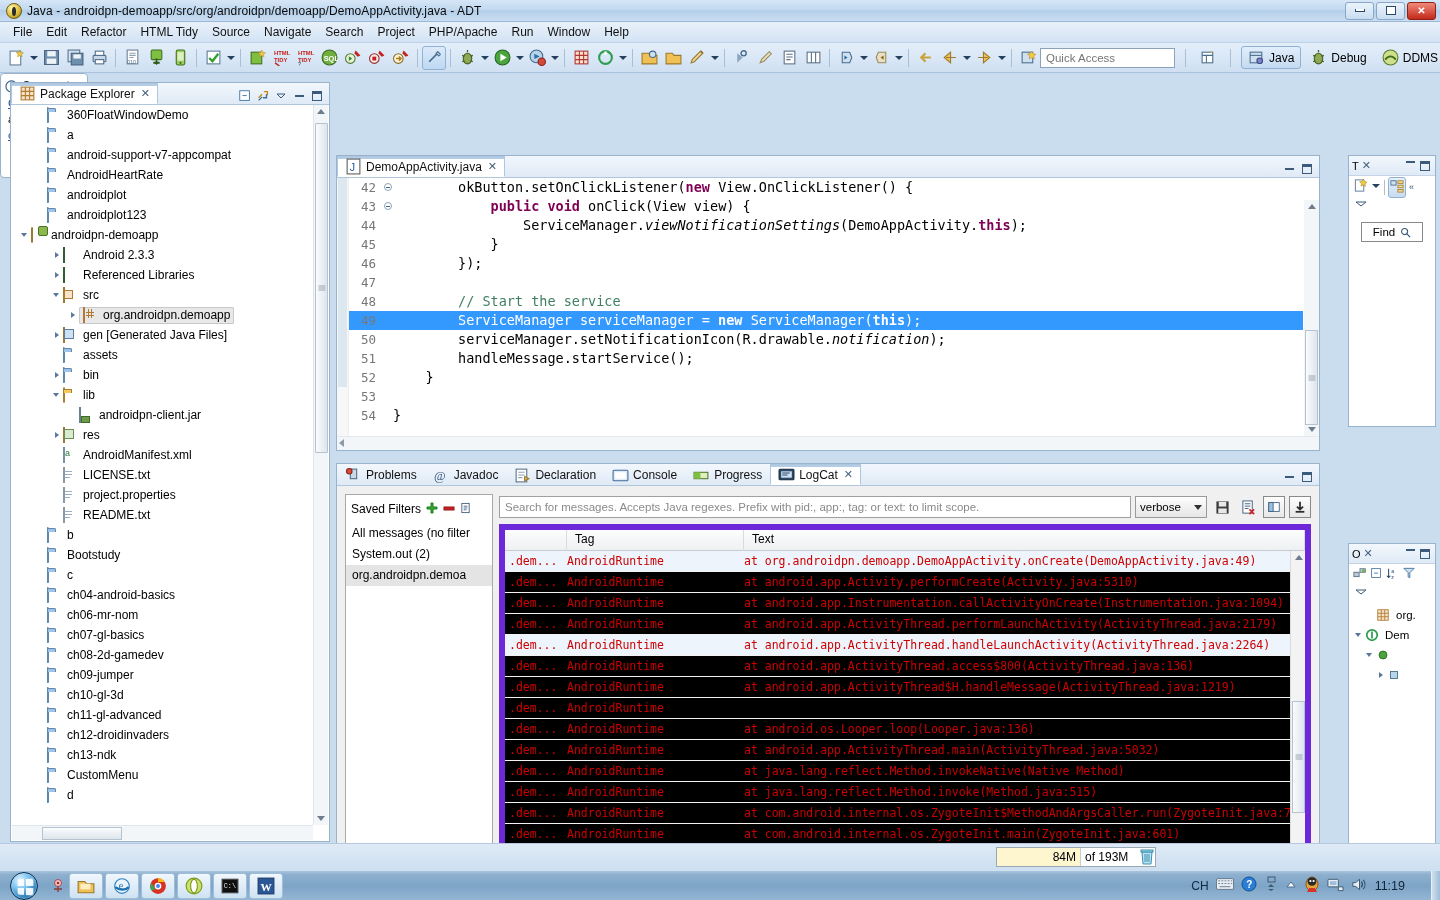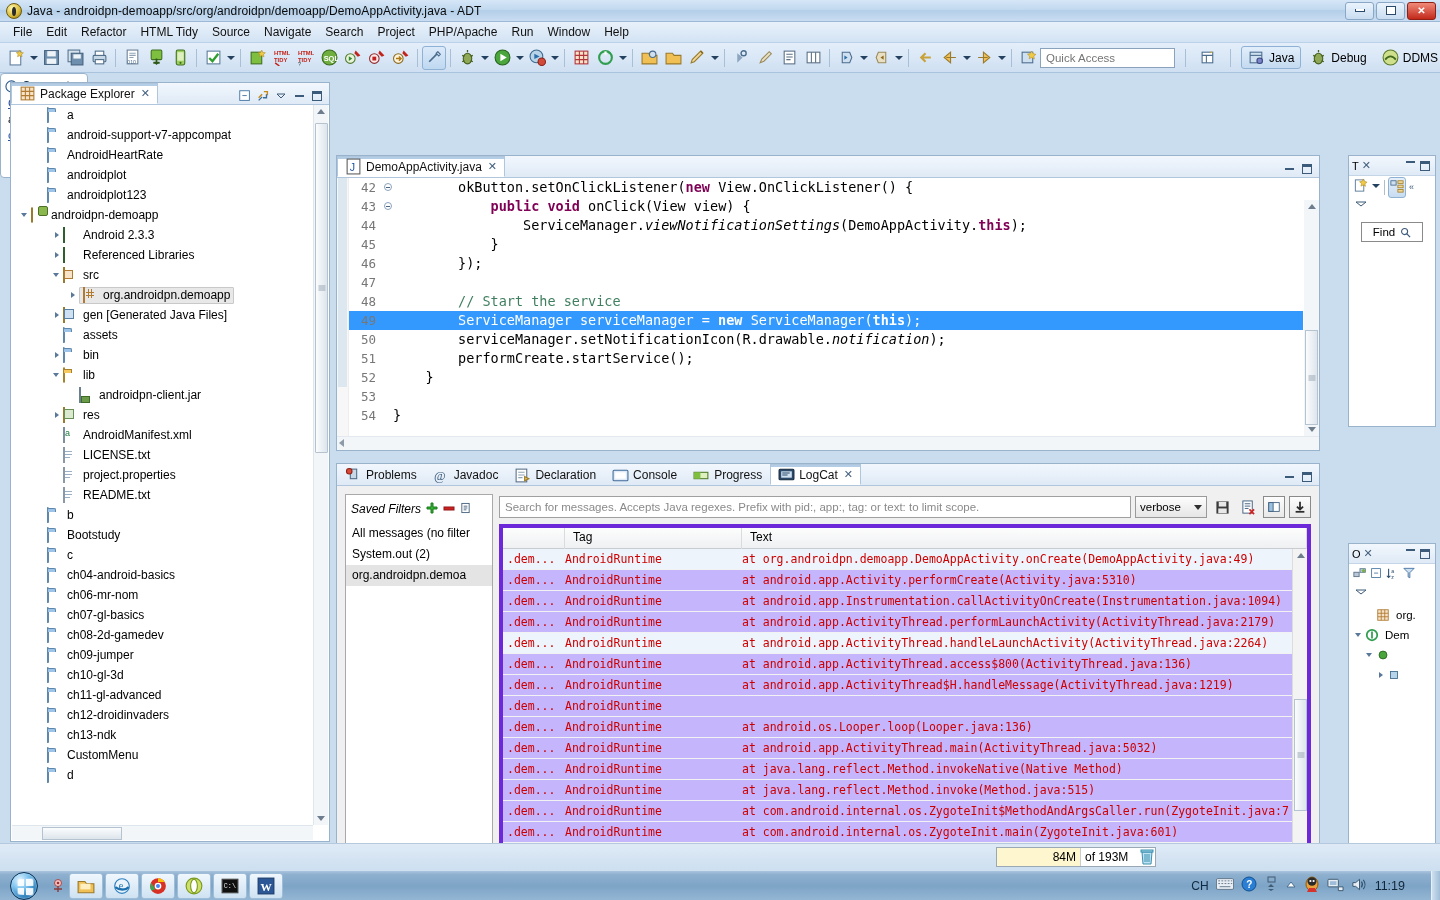--- a/index.html
+++ b/index.html
@@ -168,35 +168,35 @@
   .cm { color:#3f7f5f; }
   .it { font-style:italic; color:#000; }
   .ed-vscroll { position:absolute; right:0; top:22px; width:15px; bottom:14px; background:#f3f6f9;}
   .ed-hscroll { position:absolute; left:0; bottom:0; right:0; height:14px; background:#f3f6f9; border-top:1px solid #e3e9ef;}
 
   
   #logcat { left:336px; top:390px; width:984px; height:450px; }
   .lc-body { position:absolute; left:0; top:22px; right:0; bottom:0; background:#f0f0f0; }
   .lc-filters { position:absolute; left:8px; top:8px; width:148px; bottom:18px;
       background:#fff; border:1px solid #a9a9a9;}
-  .lc-filters-head { height:28px; display:flex;align-items:center; gap:5px; padding:0 5px; font-size:12px;font-style:italic;}
+  .lc-filters-head { height:28px; display:flex;align-items:center; gap:5px; padding:0 5px; font-size:12px;}
   .fl-item { height:21px; line-height:21px; padding-left:6px; font-size:12px; white-space:nowrap; overflow:hidden;}
   .fl-item.sel { background:#e4e4e4; }
   .lc-right { position:absolute; left:162px; top:8px; right:8px; bottom:18px; }
   .lc-searchrow { height:26px; display:flex; align-items:center; gap:4px; }
   .lc-search { flex:1; height:22px; background:#fff; border:1px solid #a0a0a0; font-size:11.5px;
      color:#8a8a8a; padding:0 5px; line-height:20px; overflow:hidden; white-space:nowrap; }
   .lc-level { width:72px;height:22px;border:1px solid #9a9a9a;background:linear-gradient(to bottom,#fdfdfd,#e6e6e6);
      font-size:11.5px; display:flex;align-items:center;padding:0 4px; }
   .lc-level .cv { flex:1; }
   .lc-level .ca { border-left:4px solid transparent;border-right:4px solid transparent;border-top:5px solid #303030; }
   .lcb { width:22px;height:22px;border:1px solid transparent;display:flex;align-items:center;justify-content:center; }
   .lcb.framed{border-color:#8a8a8a;background:linear-gradient(to bottom,#fdfdfd,#e8e8e8);}
-  .lc-table { position:absolute; left:0; top:30px; right:0; bottom:16px; background:#c4b5fd;
-      border:4px solid #6d28d9; overflow:hidden; }
+  .lc-table { position:absolute; left:0; top:30px; right:0; bottom:16px; background:#000000;
+      border:6px solid #6d28d9; overflow:hidden; }
   .lc-head { height:21px; background:linear-gradient(to bottom,#fdfdfd,#eef0f2); border-bottom:1px solid #c8ccd0;
       display:flex; font-size:12px; }
   .lc-head .ch { padding:2px 0 0 8px; border-right:1px solid #d8dcdf; height:21px; }
   .lc-rows { position:absolute; left:0; top:21px; right:15px; bottom:0; overflow:hidden; }
   .lc-row { height:21px; display:flex; align-items:center; font-family:"DejaVu Sans Mono","Liberation Mono",monospace;
       font-size:11.5px; color:#cc0000; border-bottom:1px solid #f2f2f2; }
   .lc-row.alt { background:#eef4fb; }
   .lc-row .c-app { width:62px; padding-left:4px; flex:0 0 62px; }
   .lc-row .c-tag { width:177px; flex:0 0 177px; }
   .lc-row .c-text { flex:1; white-space:nowrap; overflow:hidden; }
@@ -596,20 +596,26 @@
           <div class="vbtn">
               <span class="vb-max"></span>
             </div>
         </div>
       </div>
       <div class="tree" id="peTree">
           <div class="trow">
             <span style="display:inline-block;width:22px;flex:0 0 22px;"></span>
             <span class="arrow"></span>
             <span class="ti"><span class="folder"></span></span>
+            <span style="">360FloatWindowDemo</span>
+          </div>
+          <div class="trow">
+            <span style="display:inline-block;width:22px;flex:0 0 22px;"></span>
+            <span class="arrow"></span>
+            <span class="ti"><span class="folder"></span></span>
             <span style="">a</span>
           </div>
           <div class="trow">
             <span style="display:inline-block;width:22px;flex:0 0 22px;"></span>
             <span class="arrow"></span>
             <span class="ti"><span class="folder"></span></span>
             <span style="">android-support-v7-appcompat</span>
           </div>
           <div class="trow">
             <span style="display:inline-block;width:22px;flex:0 0 22px;"></span>
@@ -856,21 +862,21 @@
         <div class="code" id="codeLines">
             <div class="cline"><span class="lnno">42</span><span class="fold"><span class="minus"></span></span><span class="src">        okButton.setOnClickListener(<span class="kw">new</span> View.OnClickListener() {</span></div>
             <div class="cline"><span class="lnno">43</span><span class="fold"><span class="minus"></span></span><span class="src">            <span class="kw">public</span> <span class="kw">void</span> onClick(View view) {</span></div>
             <div class="cline"><span class="lnno">44</span><span class="fold"></span><span class="src">                ServiceManager.<span class="it">viewNotificationSettings</span>(DemoAppActivity.<span class="kw">this</span>);</span></div>
             <div class="cline"><span class="lnno">45</span><span class="fold"></span><span class="src">            }</span></div>
             <div class="cline"><span class="lnno">46</span><span class="fold"></span><span class="src">        });</span></div>
             <div class="cline"><span class="lnno">47</span><span class="fold"></span><span class="src"></span></div>
             <div class="cline"><span class="lnno">48</span><span class="fold"></span><span class="src"><span class="cm">        // Start the service</span></span></div>
             <div class="cline hl"><span class="lnno">49</span><span class="fold"></span><span class="src">        ServiceManager serviceManager = <span class="kw">new</span> ServiceManager(<span class="kw">this</span>);</span></div>
             <div class="cline"><span class="lnno">50</span><span class="fold"></span><span class="src">        serviceManager.setNotificationIcon(R.drawable.<span class="it">notification</span>);</span></div>
-            <div class="cline"><span class="lnno">51</span><span class="fold"></span><span class="src">        performCreate.startService();</span></div>
+            <div class="cline"><span class="lnno">51</span><span class="fold"></span><span class="src">        handleMessage.startService();</span></div>
             <div class="cline"><span class="lnno">52</span><span class="fold"></span><span class="src">    }</span></div>
             <div class="cline"><span class="lnno">53</span><span class="fold"></span><span class="src"></span></div>
             <div class="cline"><span class="lnno">54</span><span class="fold"></span><span class="src">}</span></div>
           </div>
         <div class="ed-vscroll">
           <div style="position:absolute;left:4px;top:4px;width:0;height:0;border-left:4px solid transparent;border-right:4px solid transparent;border-bottom:5px solid #6d7d8d;"></div>
           <div style="position:absolute;left:1px;top:130px;width:13px;height:95px;background:linear-gradient(to right,#fbfcfd,#dde5ec);border:1px solid #b5c2cf;">
               <span class="grip"></span>
             </div>
           <div style="position:absolute;left:4px;bottom:4px;width:0;height:0;border-left:4px solid transparent;border-right:4px solid transparent;border-top:5px solid #6d7d8d;"></div>

